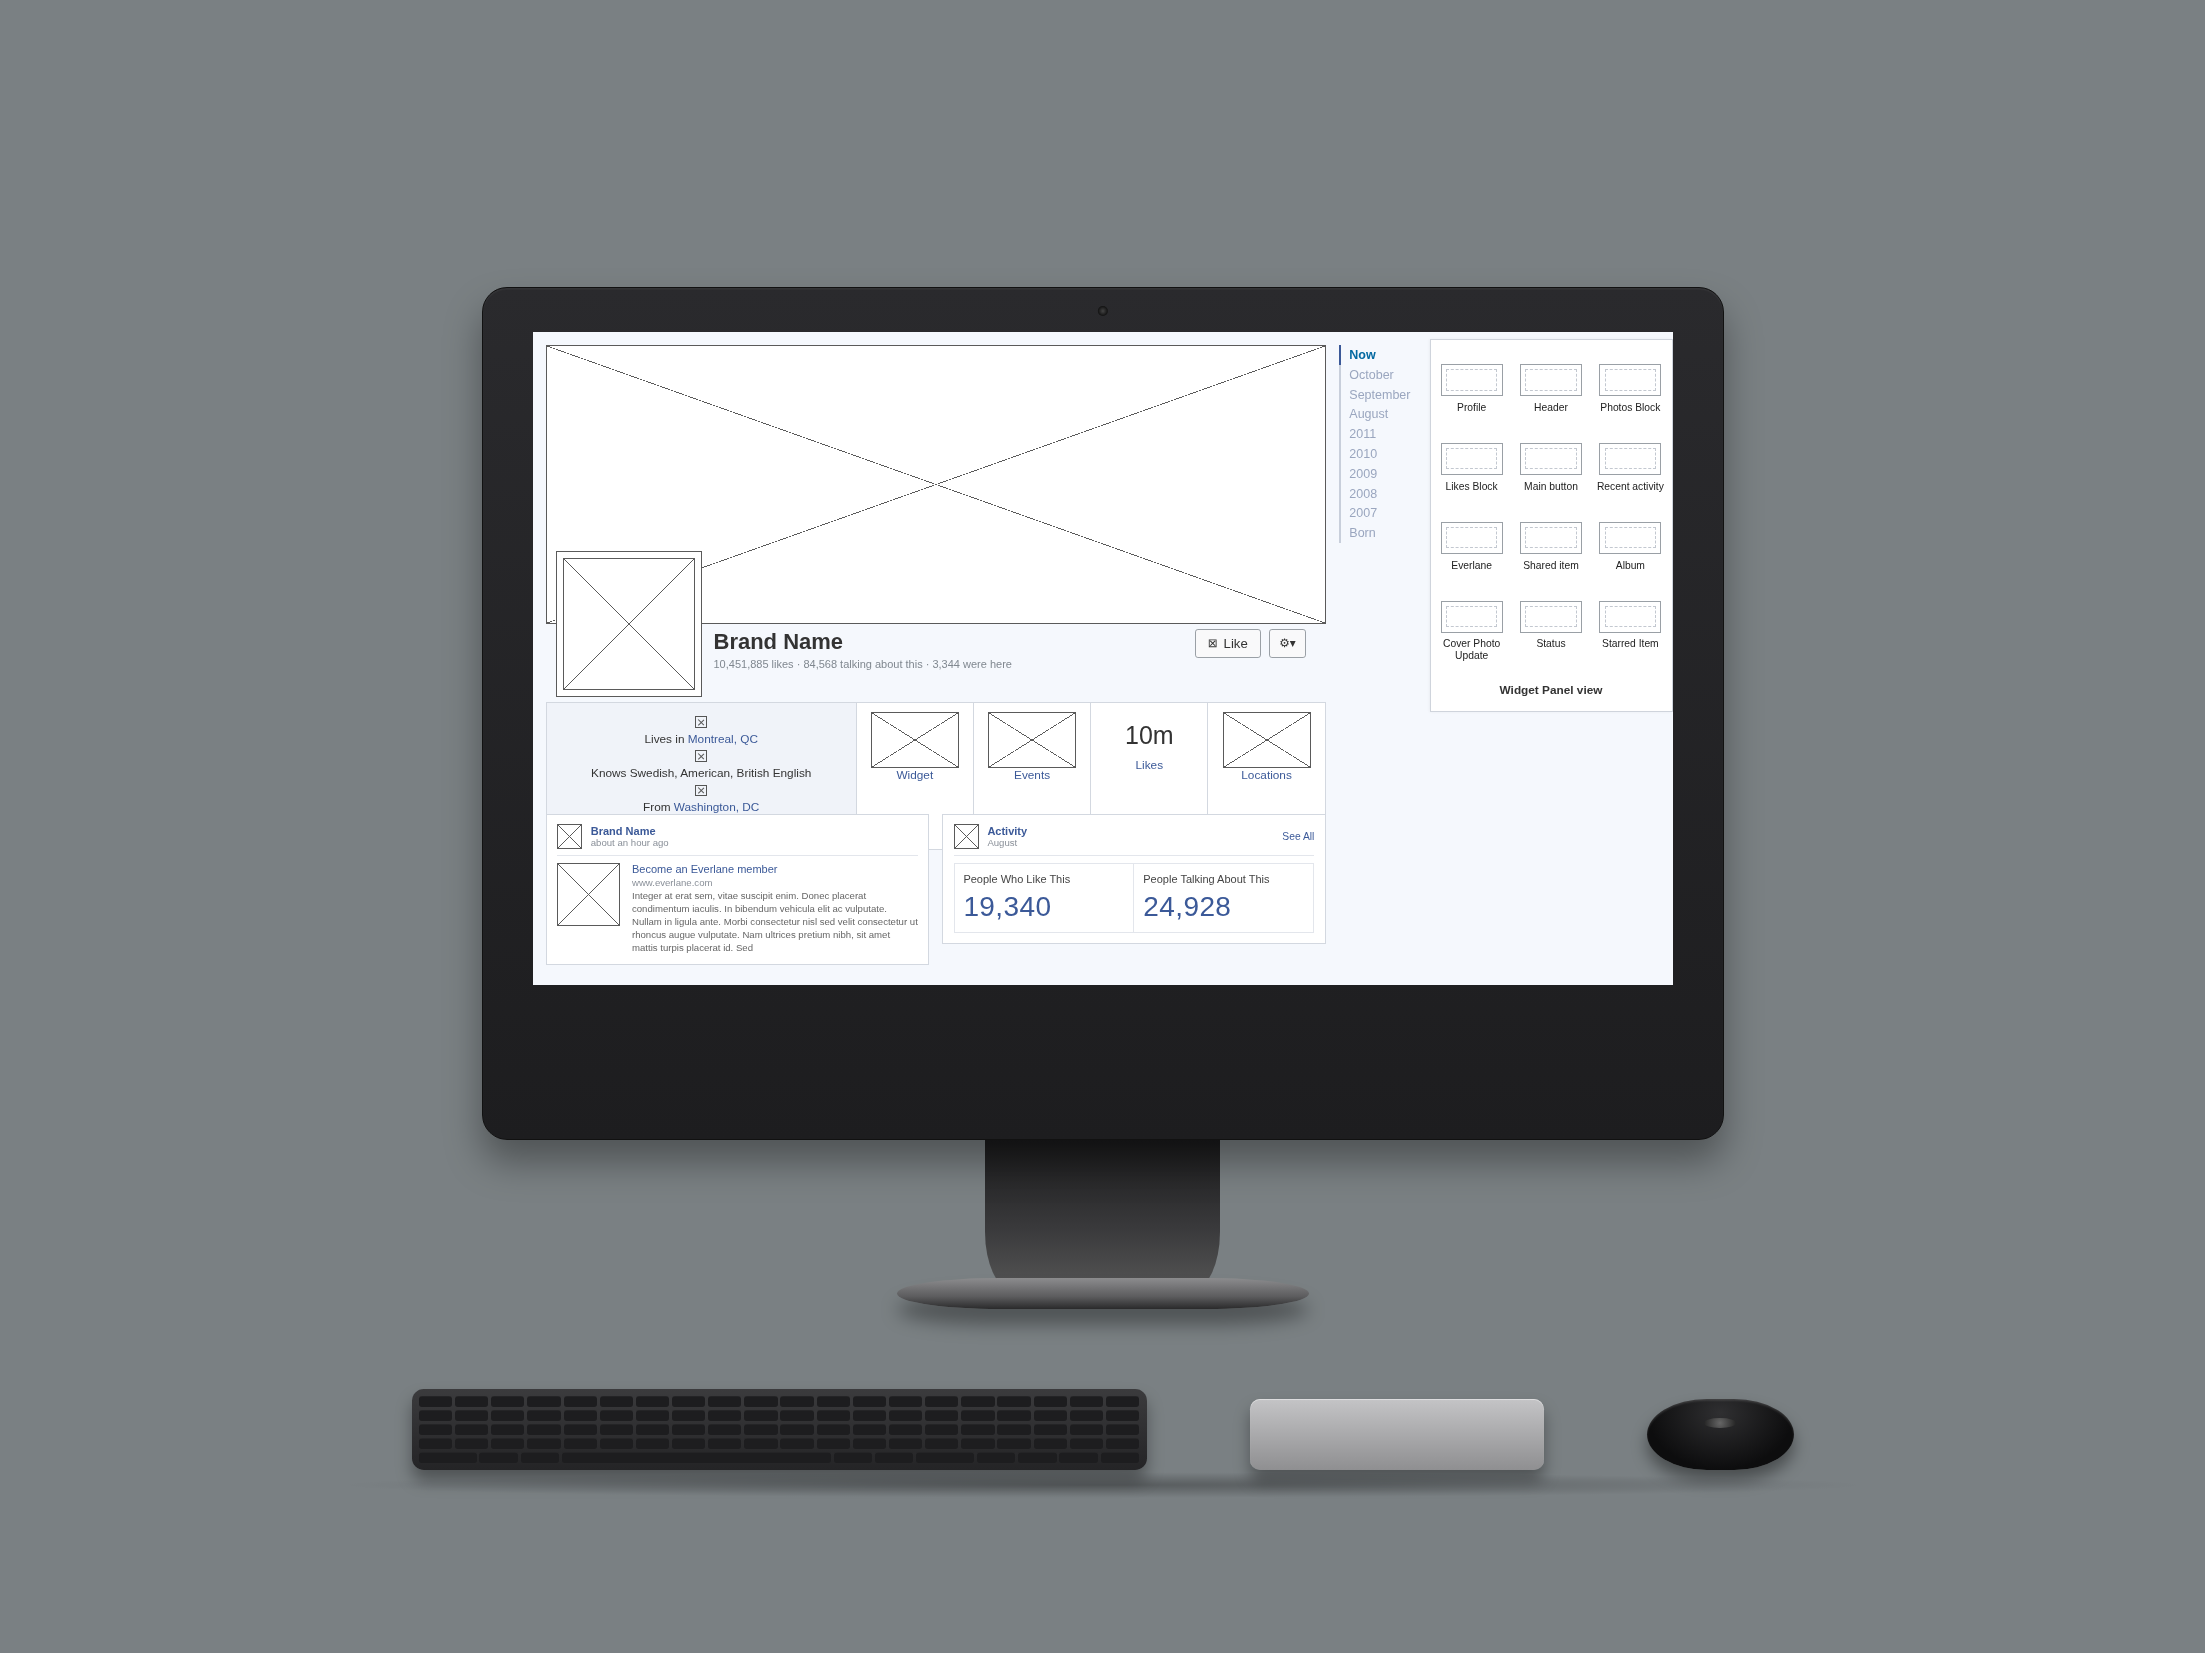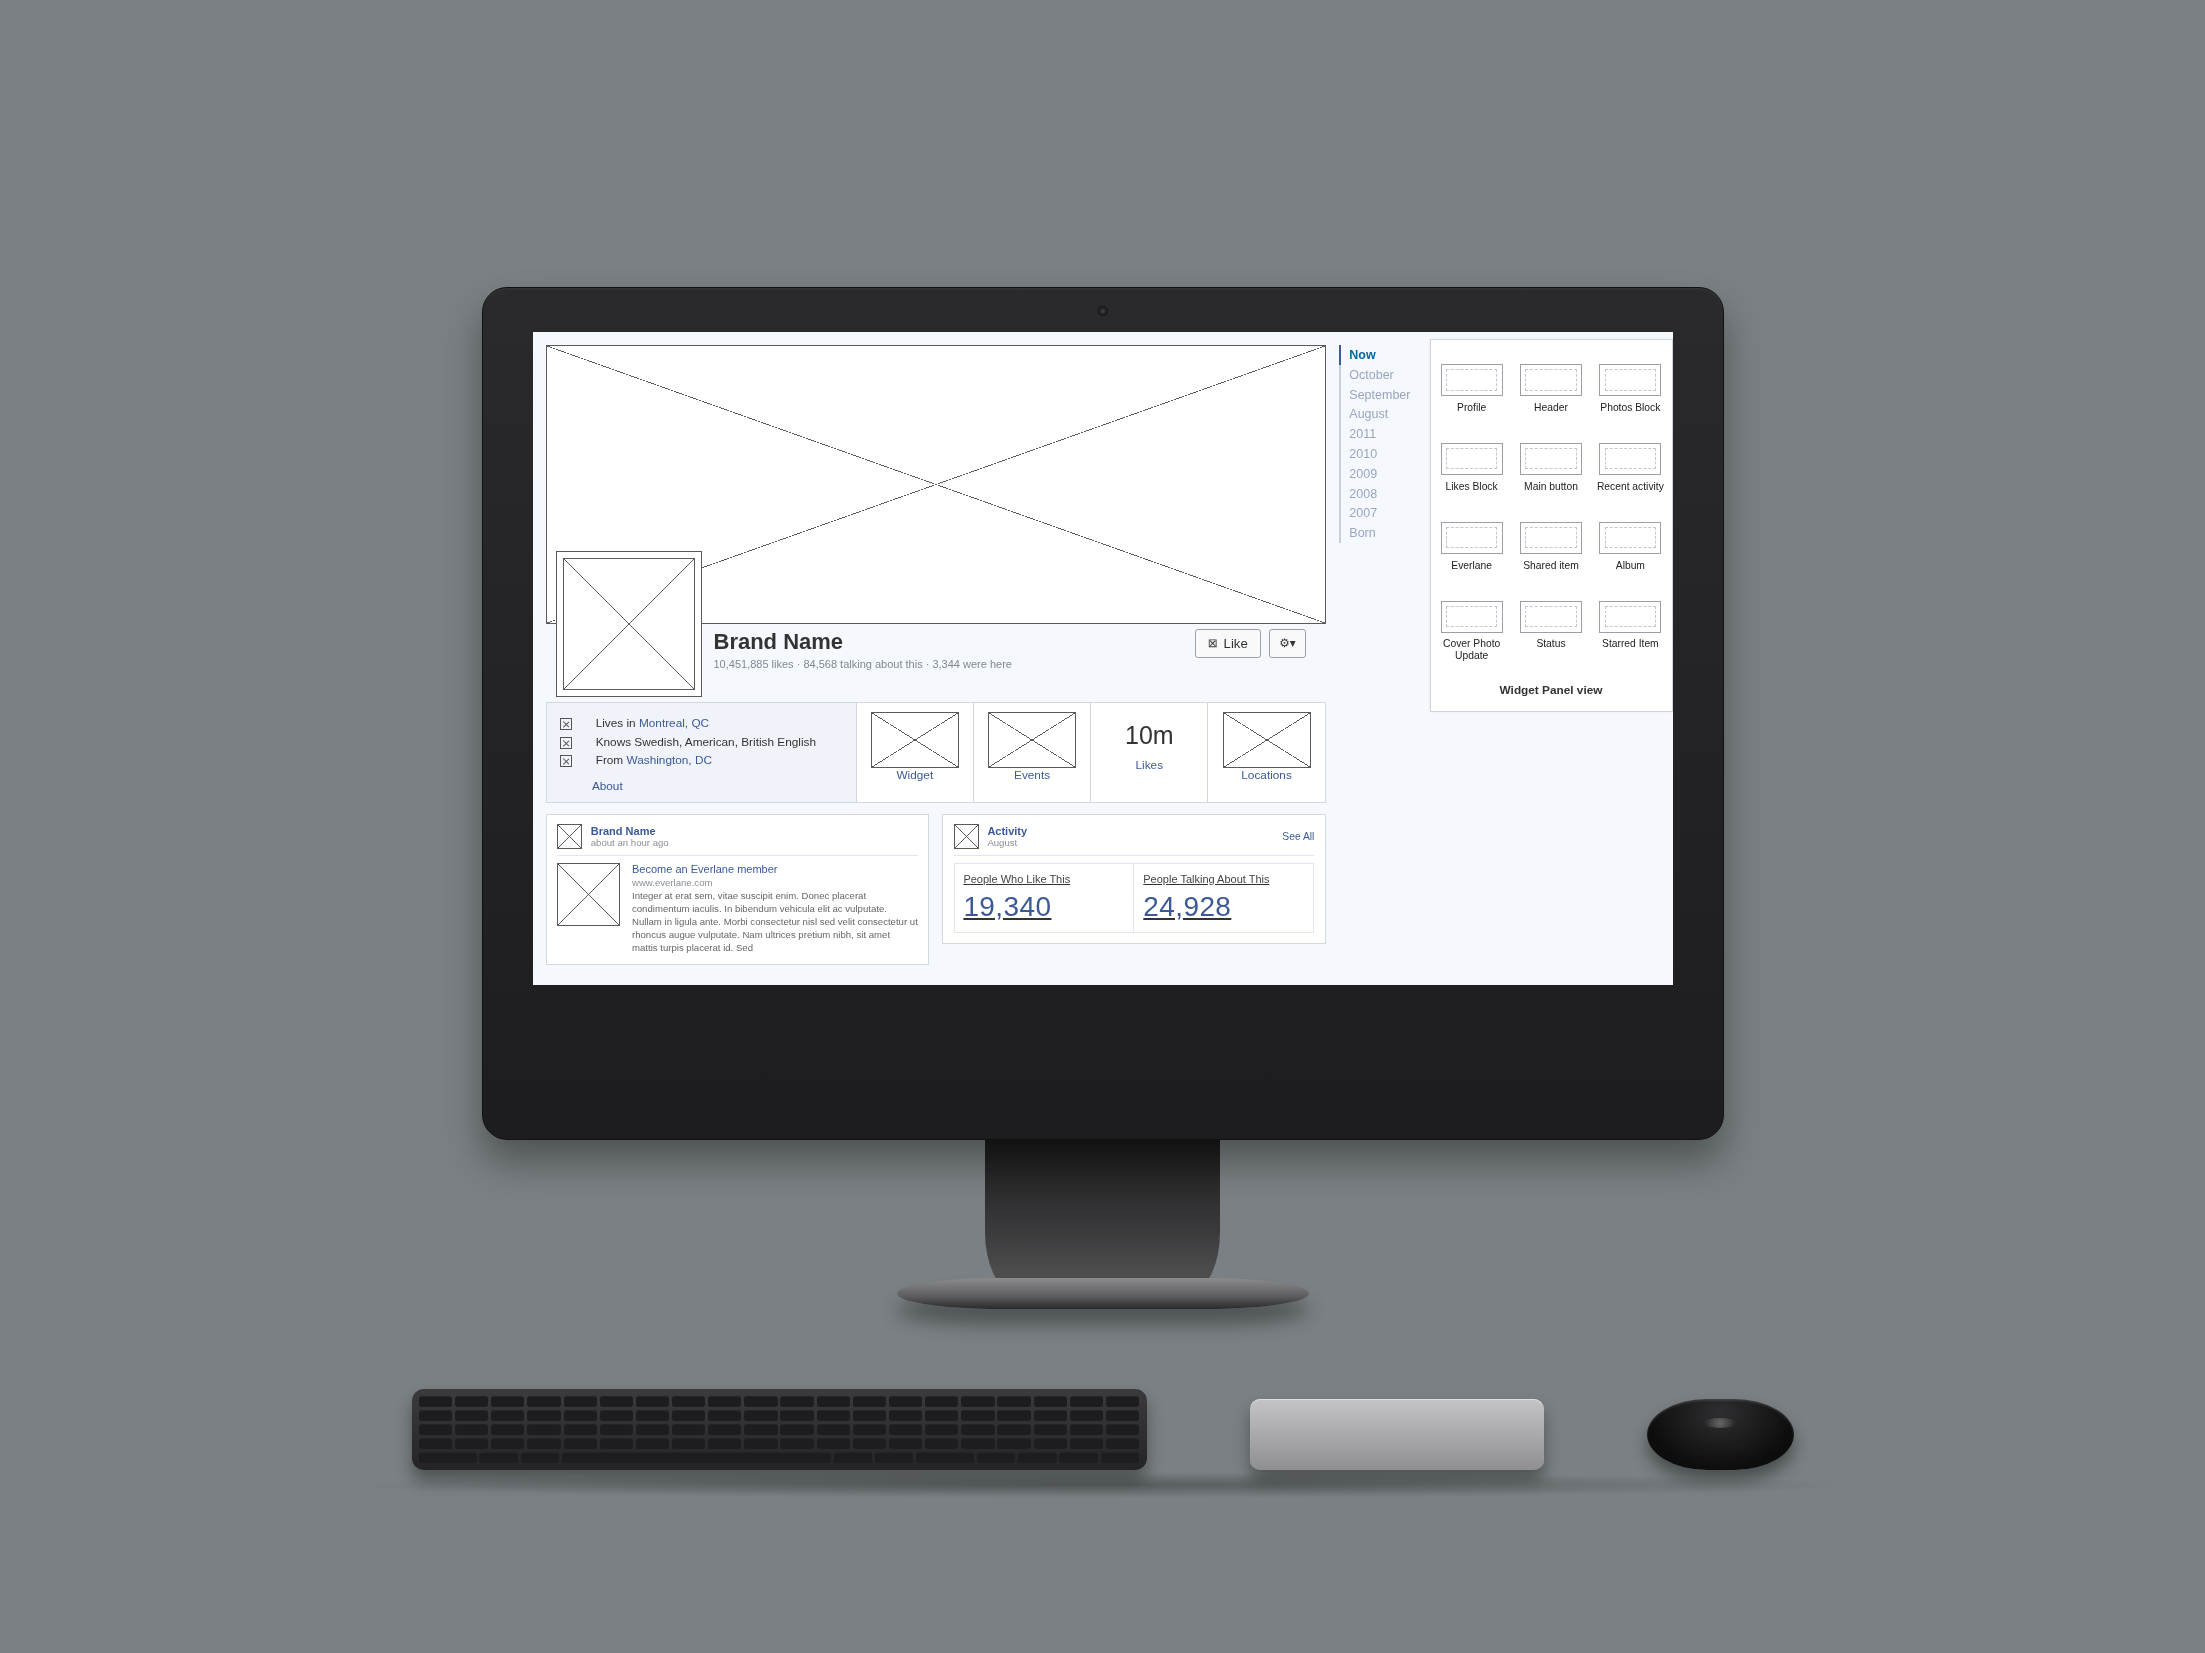--- a/index.html
+++ b/index.html
@@ -157,21 +157,21 @@
   .gear-btn{ padding:5.9px 8.8px; }
 
   
   .info-strip{
     position:absolute; left:13.2px; top:370px;
     width:780px; display:flex; border:0.7px solid #d3d8e0;
     background:#f0f3f9;
   }
   .about-col{ width:309px; padding:8.8px 13.2px; }
   .about-list{ list-style:none; font-size:11.8px; color:#333; }
-  .about-list li{ margin:4.4px 0; display:flex; gap:24px; align-items:flex-end;}
+  .about-list li{ margin:4.4px 0; display:flex; gap:4px; align-items:center;flex-direction:column;}
   .about-list .sq{
     width:11.8px;height:11.8px;border:1.1px solid #555;display:inline-block;position:relative;
   }
   .about-list .sq::before,.about-list .sq::after{
     content:"";position:absolute;left:0.7px;right:0.7px;top:50%;height:0.9px;background:#555;
   }
   .about-list .sq::before{transform:rotate(45deg);}
   .about-list .sq::after{transform:rotate(-45deg);}
   .link{ color:#3b5998; }
   .about-label{ margin-top:11.8px; color:#3b5998; font-size:11.8px; padding-left:32px;}
@@ -360,21 +360,21 @@
           <div class="rightcol">
             <div class="card" style="padding-bottom:10.3px;">
               <div class="activity-head">
                 <div class="ph avatar"></div>
                 <div>
                   <div class="link" style="font-weight:600">Activity</div>
                   <div class="post-time">August</div>
                 </div>
                 <a class="see-all">See All</a>
               </div>
-              <div class="stats" style="margin-top:7.4px;text-decoration:underline;">
+              <div class="stats" style="margin-top:7.4px;">
                 <div class="stat">
                   <div class="lbl">People Who Like This</div>
                   <div class="num">19,340</div>
                 </div>
                 <div class="stat">
                   <div class="lbl">People Talking About This</div>
                   <div class="num">24,928</div>
                 </div>
               </div>
             </div>

